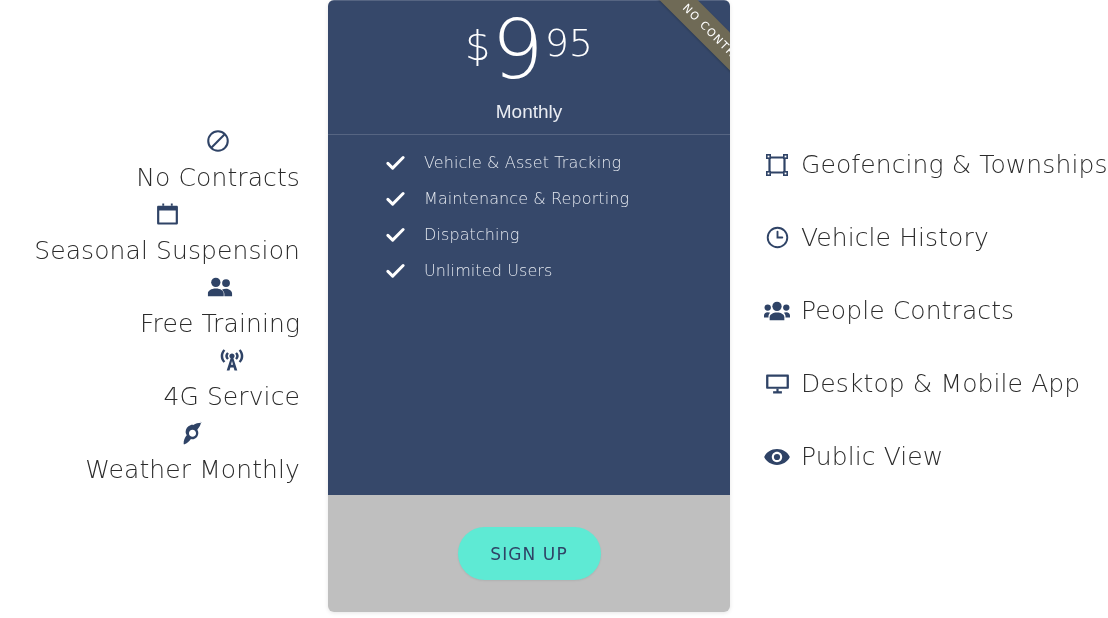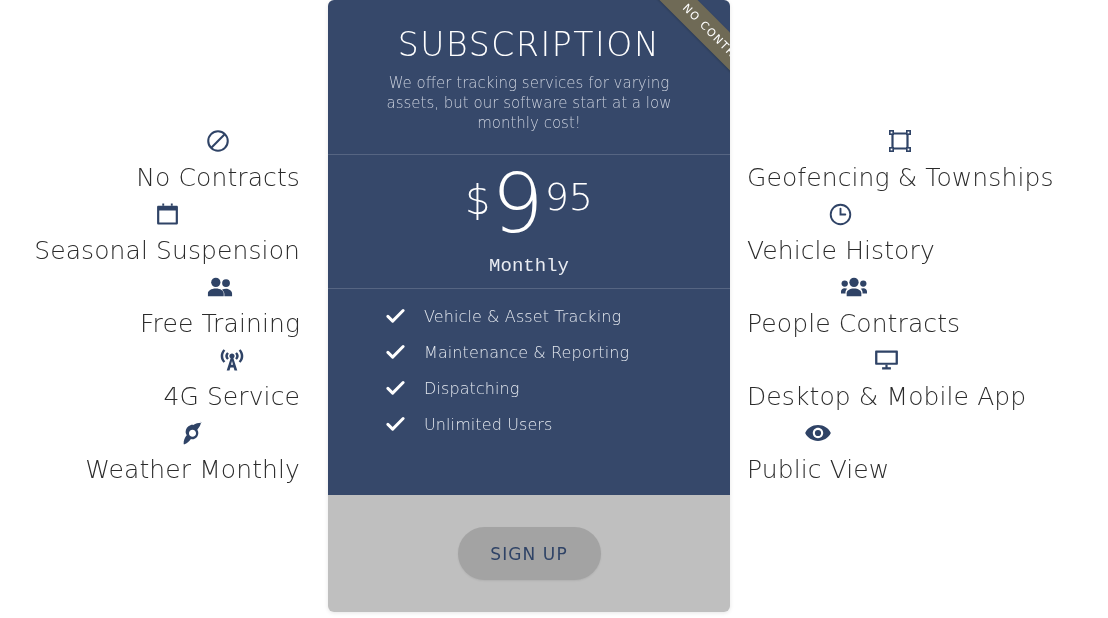--- a/index.html
+++ b/index.html
@@ -33,21 +33,21 @@
   .side-col.right { right: 0;  width: 378px; align-items: flex-start; }
 
   .side-row {
     display: flex;
     align-items: center;
     height: 73px;
     gap: 11px;
   }
 
   .side-col.left  .side-row { padding-right: 28px; flex-direction: column; }
-  .side-col.right .side-row { padding-left: 17px; flex-direction: column; }
+  .side-col.right .side-row { padding-left: 34px; flex-direction: row; }
 
   .side-row .s-icon {
     width: 26px;
     height: 26px;
     flex: 0 0 26px;
     display: flex;
     align-items: center;
     justify-content: center;
     color: #2f4366;
   }
@@ -175,21 +175,21 @@
     font-size: 38px;
     line-height: 1;
     margin-top: 8px;
     margin-left: 1px;
   }
   .price-period {
     margin-top: 18px;
     font-size: 19px;
     font-weight: 300;
     color: #e9ecf2;
-    font-family: Liberation Mono, monospace;
+    font-family: Liberation Sans, sans-serif;
   }
 
   
   .feat-list {
     padding: 18px 0 10px 58px;
   }
   .feat-row {
     display: flex;
     align-items: flex-start;
     height: 36px;
@@ -216,21 +216,21 @@
 
   
   .card-foot {
     background: #bfbfbf;
     height: 117px;
     display: flex;
     align-items: center;
     justify-content: center;
   }
   .signup-btn {
-    background: #a3a3a3;
+    background: #5eead4;
     border: none;
     border-radius: 30px;
     width: 143px;
     height: 53px;
     font-size: 17px;
     letter-spacing: 1.1px;
     color: #2f4366;
     font-family: "DejaVu Sans", sans-serif;
     font-weight: 400;
     cursor: pointer;
@@ -368,24 +368,20 @@
   <div class="card">
 
     <div class="card-body">
 
       <div class="ribbon-wrap">
         <div class="ribbon">
           <span>NO CONTRACT</span>
         </div>
       </div>
 
-      <div class="hdr">
-        <div class="hdr-title">SUBSCRIPTION</div>
-        <div class="hdr-sub">We offer tracking services for varying assets, but our software start at a low monthly cost!</div>
-      </div>
 
       <div class="divider"></div>
 
       <div class="price-sec">
         <div class="price-line">
           <span class="price-cur">$</span>
           <span class="price-main">9</span>
           <span class="price-cents">95</span>
         </div>
         <div class="price-period">Monthly</div>

